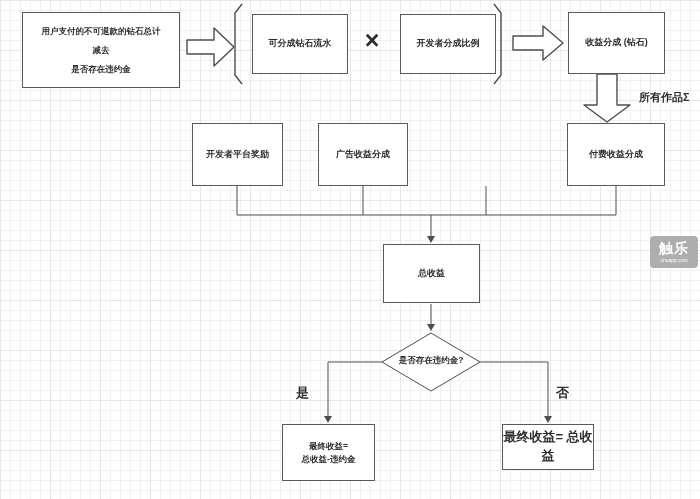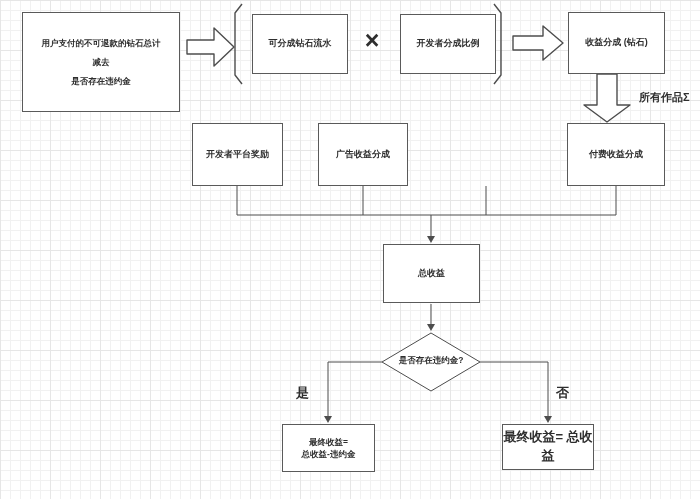--- a/index.html
+++ b/index.html
@@ -34,21 +34,21 @@
     font-weight:bold;text-align:center;white-space:nowrap;
   }
   .multiply{font-size:25px;line-height:1;}
   .sigma-label{font-size:11px;}
   .branch-label{font-size:13px;}
   .diamond-label{
     position:absolute;left:386px;top:355px;width:90px;
     text-align:center;font-size:8.5px;font-weight:bold;
     color:var(--text-color,#2e2e2e);
   }
-  #cost-summary{left:22px;top:12px;width:158px;height:100px;font-size:8.5px;justify-content:center;}
+  #cost-summary{left:22px;top:12px;width:158px;height:76px;font-size:8.5px;justify-content:center;}
   #cost-summary .gap{margin-top:7px;text-align:right;}
   #watermark{
     position:absolute;left:650px;top:236px;width:48px;height:32px;
     background:var(--watermark-bg,#a6a6a6);border-radius:4px;opacity:0.9;
     display:flex;flex-direction:column;align-items:center;justify-content:center;
     color:#ffffff;
   }
   #watermark .wm-title{font-size:14px;font-weight:bold;line-height:1.1;letter-spacing:1px;}
   #watermark .wm-sub{font-size:5px;line-height:1.2;}
 </style>
@@ -121,23 +121,27 @@
   <div class="node" style="left:383px;top:244px;width:97px;height:59px;">
     <span>总收益</span>
   </div>
 
   <div class="diamond-label">是否存在违约金?</div>
 
   <div class="free-label branch-label" style="left:296px;top:384px;">是</div>
 
   <div class="free-label branch-label" style="left:556px;top:384px;">否</div>
 
-  <div class="node" style="left:282px;top:424px;width:93px;height:48px;font-size:8.5px;">
+  <div class="node" style="left:282px;top:424px;width:93px;height:57px;font-size:8.5px;">
     <span>最终收益=</span>
     <span>总收益-违约金</span>
   </div>
 
   <div class="node" style="left:502px;top:424px;width:92px;height:46px;font-size:13px;">
     <span>最终收益= 总收益</span>
   </div>
 
+  <div id="watermark">
+    <span class="wm-title">触乐</span>
+    <span class="wm-sub">chuapp.com</span>
+  </div>
 
 </div>
 
 </body></html>

